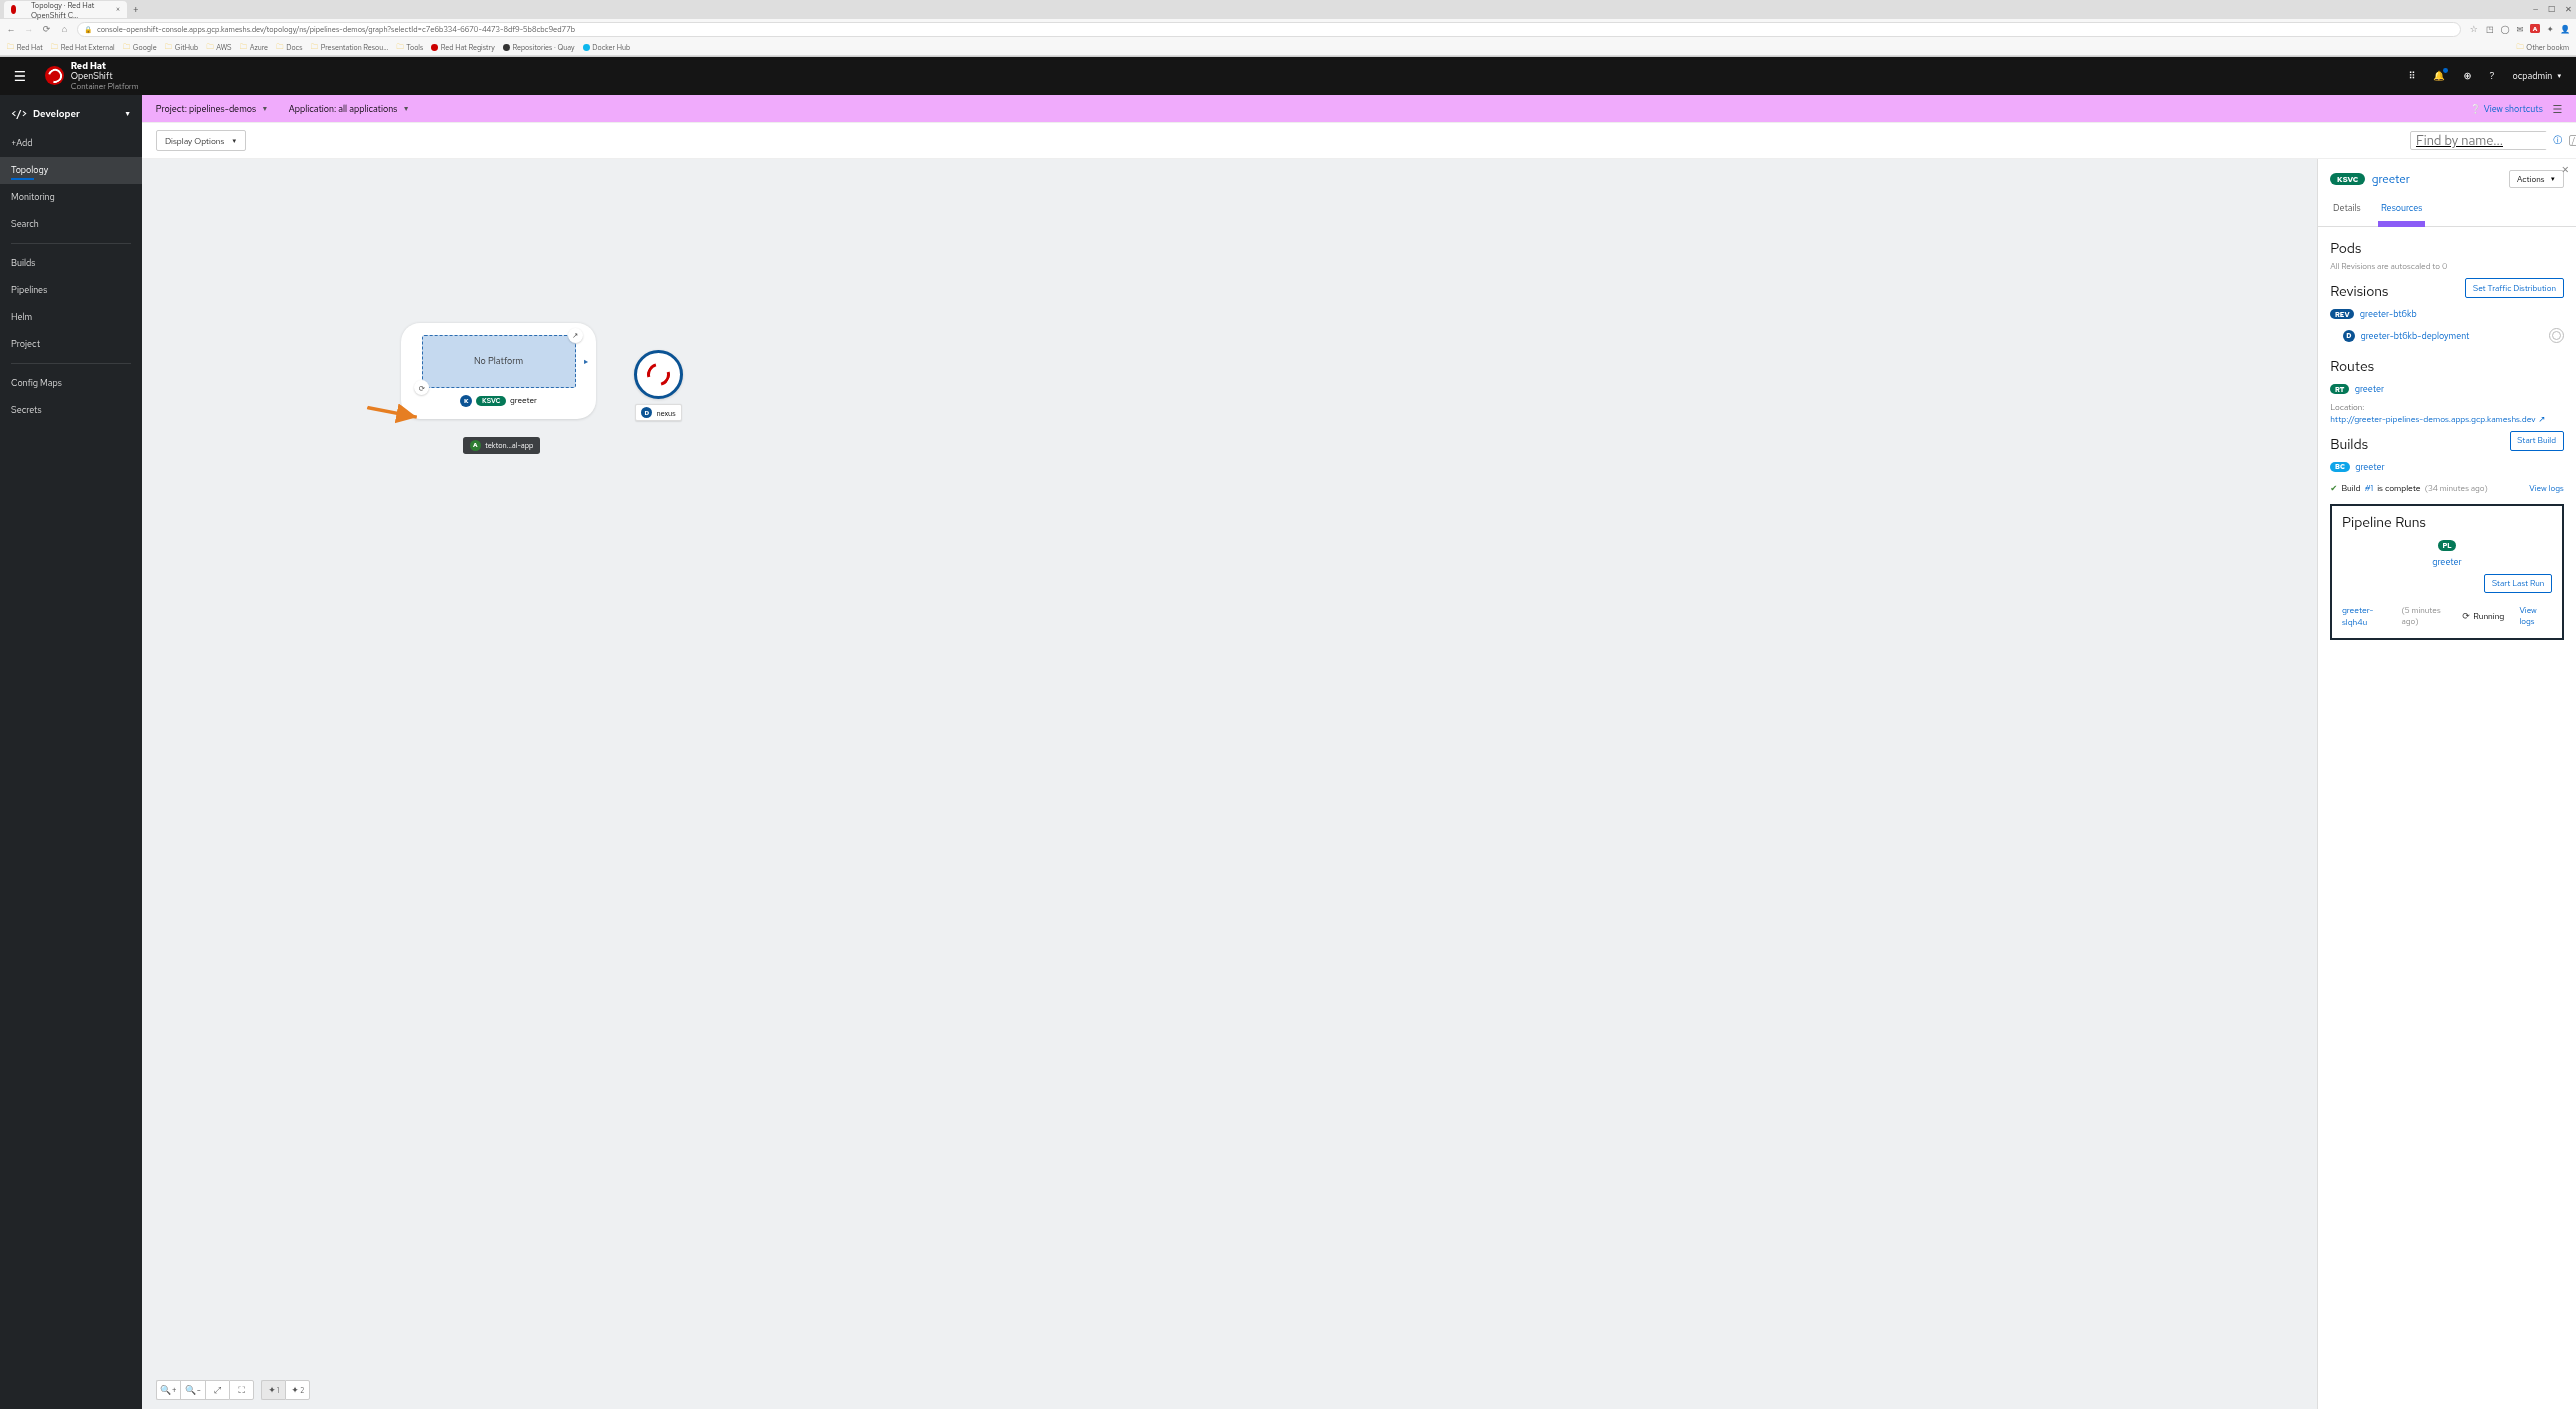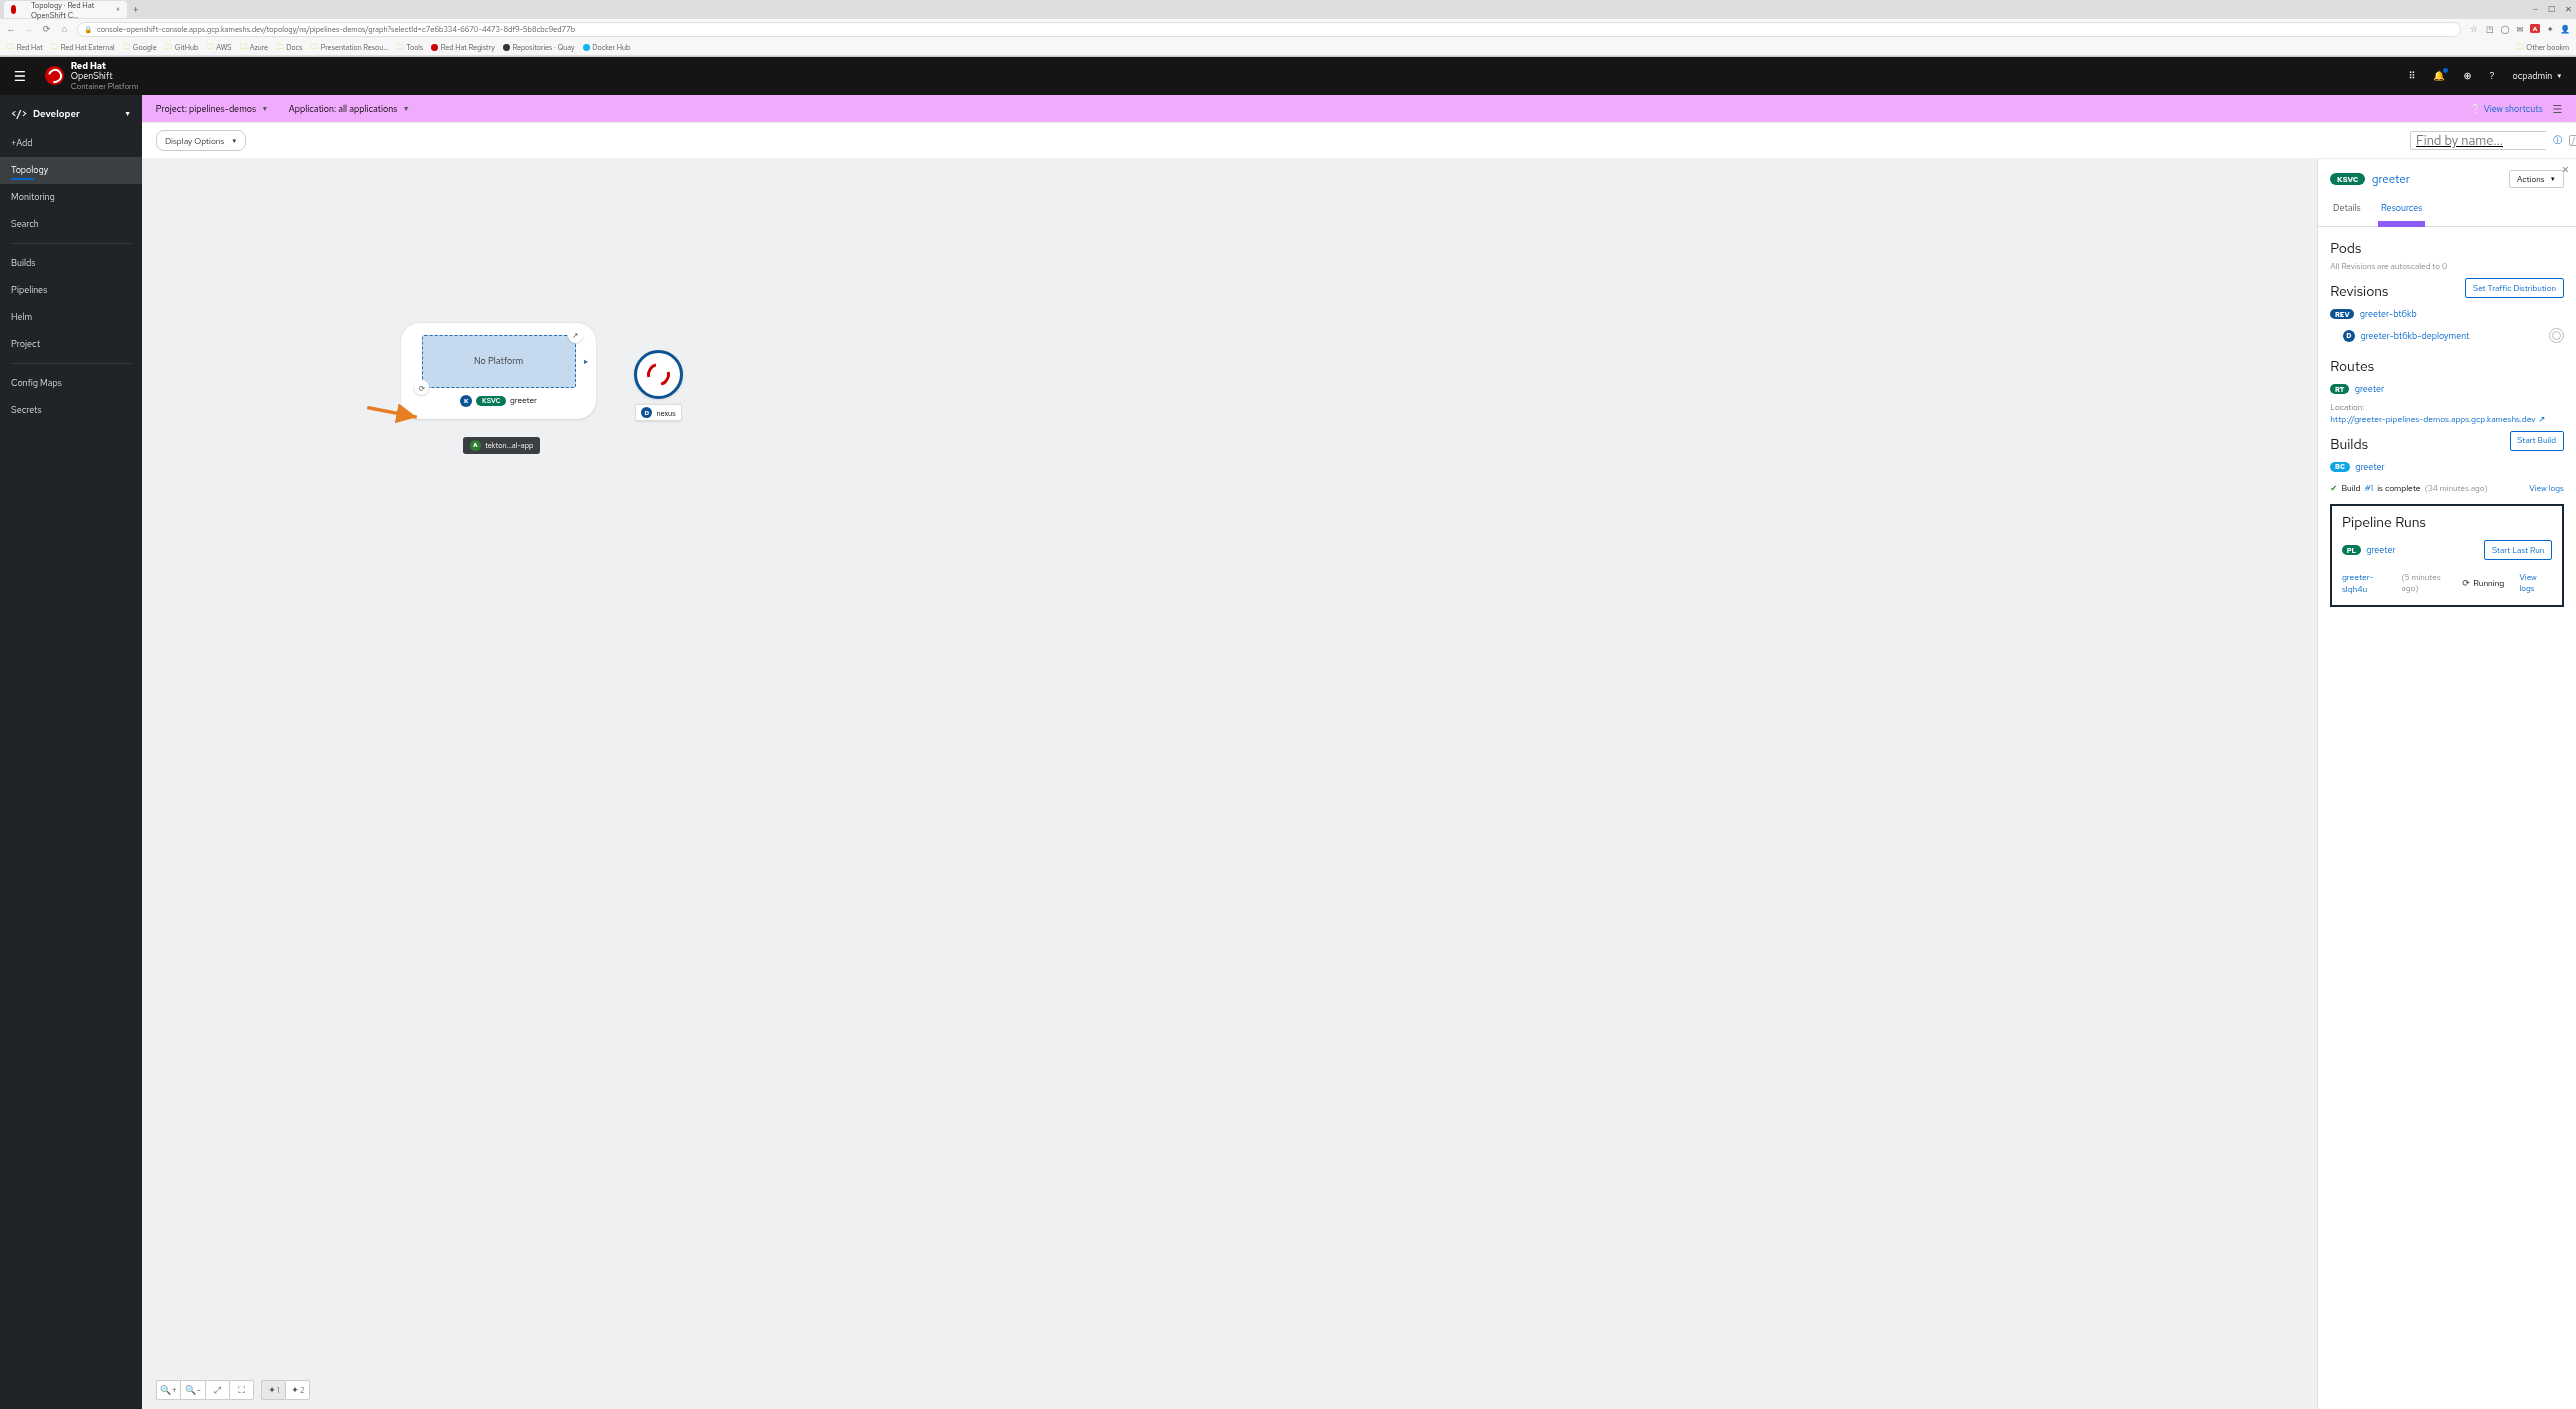--- a/index.html
+++ b/index.html
@@ -54,21 +54,21 @@
 
 .content { flex:1; display:flex; flex-direction:column; background:#f0abfc; position:relative; }
 .crow { display:flex; align-items:center; padding:6.8px 13.7px; border-bottom:0.7px solid #eee; font-size:9px; }
 .selector { display:flex; align-items:center; gap:5.5px; margin-right:20.5px; cursor:pointer; }
 .selector .caret { font-size:6.8px; color:#555; }
 .crow-right { margin-left:auto; display:flex; align-items:center; gap:9.6px; }
 .link-blue { color:#06c; text-decoration:none; cursor:pointer; }
 .listview-btn { font-size:11px; color:#555; cursor:pointer; }
 
 .toolbar-row { display:flex; align-items:center; padding:6.8px 13.7px; background:#fff; border-bottom:0.7px solid #eee; }
-.dropdown-btn { border:0.7px solid #ccc; border-radius:8px; padding:3.4px 8.2px; font-size:8.5px; color:#333; background:#fff; display:flex; align-items:center; gap:6.8px; cursor:pointer; }
+.dropdown-btn { border:0.7px solid #ccc; border-radius:2px; padding:3.4px 8.2px; font-size:8.5px; color:#333; background:#fff; display:flex; align-items:center; gap:6.8px; cursor:pointer; }
 .find-input { margin-left:auto; border:0.7px solid #ccc; border-radius:2px; height:19px; padding:0 5.5px; font-size:8.5px; width:137px; display:flex; align-items:center; gap:4.1px; background:#fff; }
 .find-input input { border:none; outline:none; flex:1; font-size:13px;text-decoration:underline; }
 .slash { border:0.7px solid #aaa; border-radius:2px; padding:0 2px; font-size:6.8px; color:#777; }
 .info-dot { color:#06c; font-size:9px; margin-left:6.8px; }
 
 
 .canvas-wrap { flex:1; display:flex; position:relative; }
 .canvas { flex:1; background:#eef0f2; position:relative; overflow:hidden; }
 
 .group-box { position:absolute; left:259px; top:164px; width:195px; height:96px; background:#fff; border-radius:19px; box-shadow:0 0.7px 2.7px rgba(0,0,0,.12); display:flex; flex-direction:column; align-items:center; justify-content:center; }
@@ -414,21 +414,21 @@
             <span class="res-link">#1</span>
             <span>is complete</span>
             <span class="muted">(34 minutes ago)</span>
             <span class="right-link">View logs</span>
           </div>
 
           <div class="pl-section">
             <div class="sec-head-row">
               <div class="sec-title" style="margin:0;">Pipeline Runs</div>
             </div>
-            <div class="res-row" style="margin-top:5.5px;">
+            <div class="res-row" style="margin-top:5.5px;flex-direction:column;">
               <span class="badge pl">PL</span>
               <span class="res-link">greeter</span>
               <button class="outline-btn" style="margin-left:auto;">Start Last Run</button>
             </div>
             <div class="pl-run-row">
               <span class="res-link">greeter-slqh4u</span>
               <span class="muted">(5 minutes ago)</span>
               <span style="margin-left:auto;display:flex;align-items:center;gap:3.4px;">
                 <span class="running-icon">⟳</span>
                 <span>Running</span>

